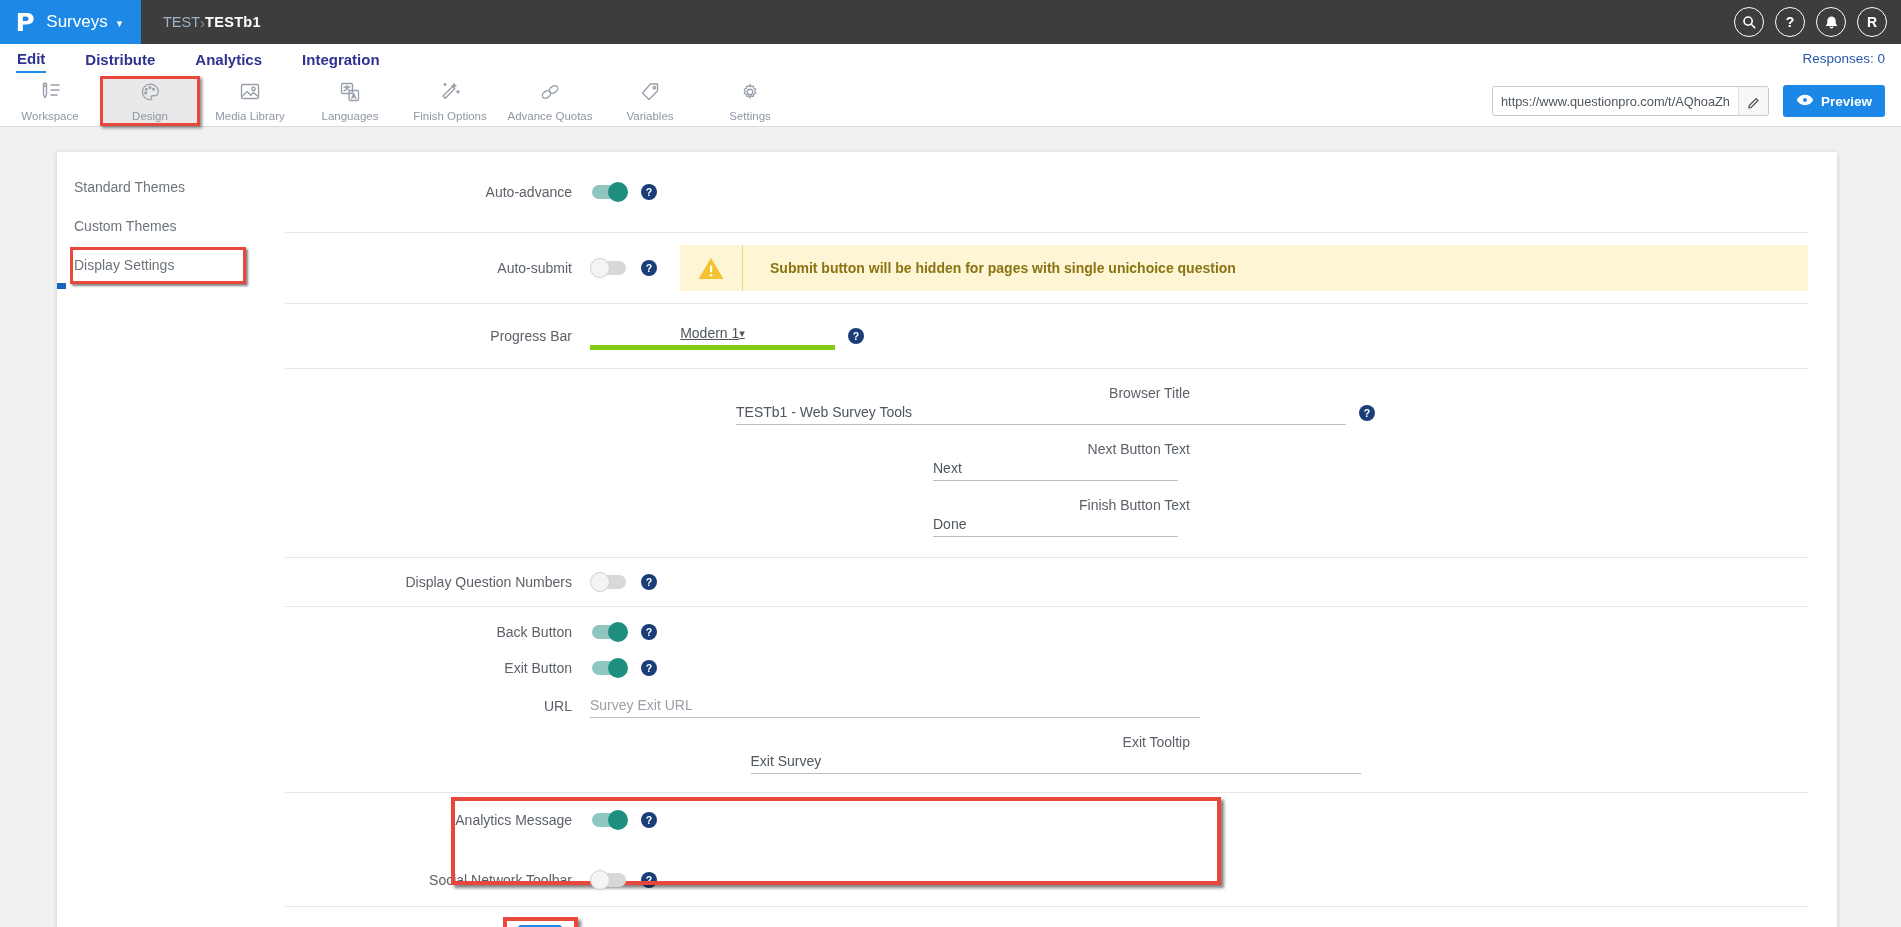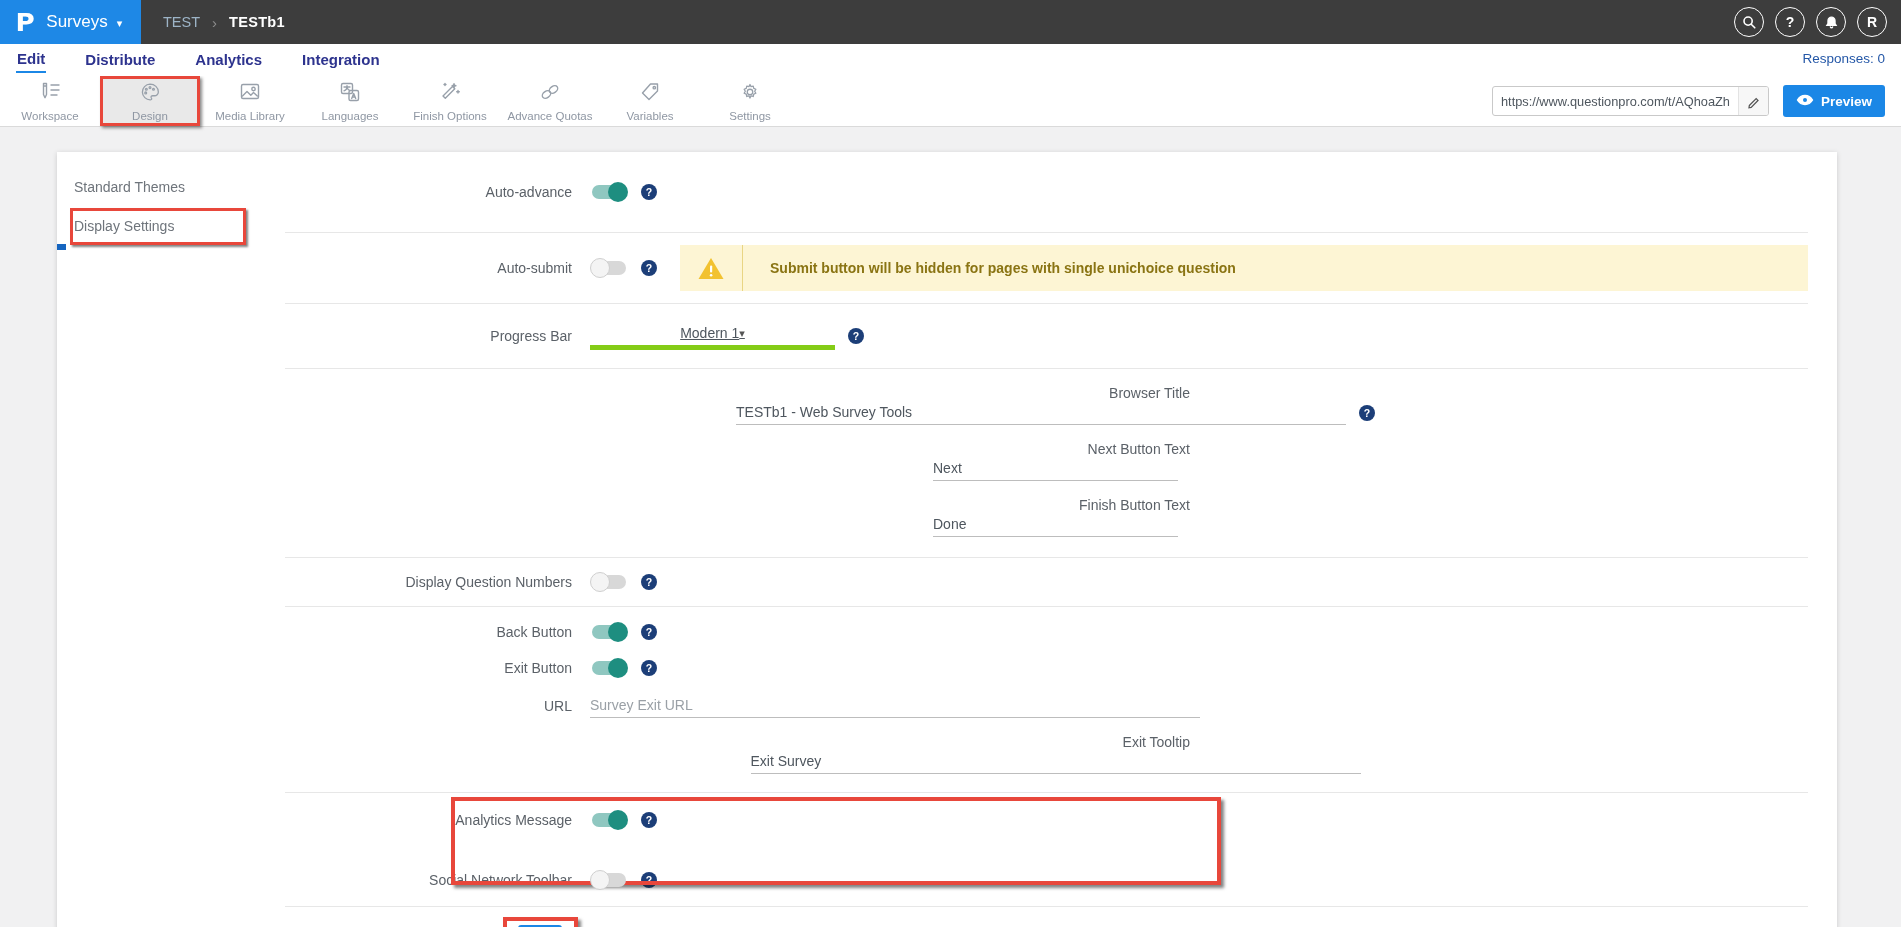--- a/index.html
+++ b/index.html
@@ -6,21 +6,21 @@
   html,body { width:1901px; height:927px; overflow:hidden;
     font-family:"Liberation Sans", sans-serif; background:#f1f1f2; }
 
   
   .topbar { height:44px; background:#3d3d3d; display:flex; align-items:center; }
   .brand { width:141px; height:100%; background:#1e88e6; display:flex; align-items:center;
     padding-left:16px; gap:12px; color:#fff; }
   .brand .logo { font-family:"DejaVu Sans", sans-serif; font-size:25px; font-weight:700; transform:scaleX(1.05); }
   .brand .menu { font-size:17px; display:flex; align-items:center; gap:9px; cursor:pointer; }
   .brand .caret { font-size:11px; padding-top:2px; }
-  .crumbs { margin-left:22px; display:flex; align-items:center; gap:12px; font-size:14.5px; }
+  .crumbs { margin-left:22px; display:flex; align-items:center; gap:0; font-size:14.5px; }
   .crumb-parent { color:#9db4c7; }
   .crumb-sep { color:#8d8d8d; font-size:15px; }
   .crumb-cur { color:#fff; font-weight:700; letter-spacing:.3px; }
   .top-icons { margin-left:auto; display:flex; gap:11px; margin-right:14px; }
   .circle-icon { width:30px; height:30px; border:1.7px solid #fff; border-radius:50%;
     display:flex; align-items:center; justify-content:center; color:#fff;
     font-weight:700; font-size:14px; cursor:pointer; }
 
   
   .tabbar { height:32px; background:#fff; display:flex; align-items:center;
@@ -245,20 +245,23 @@
 </div>
 
 <div class="content">
   <div class="panel">
 
     <div class="sidebar">
       <div class="side-item">
         <span>Standard Themes</span>
       </div>
       <div class="side-item">
+        <span>Custom Themes</span>
+      </div>
+      <div class="side-item">
         <span>Display Settings</span>
         <span class="red-box"></span>
         <span class="active-tick"></span>
       </div>
     </div>
 
     <div class="form">
 
       <div class="group g1">
         <div class="row">

